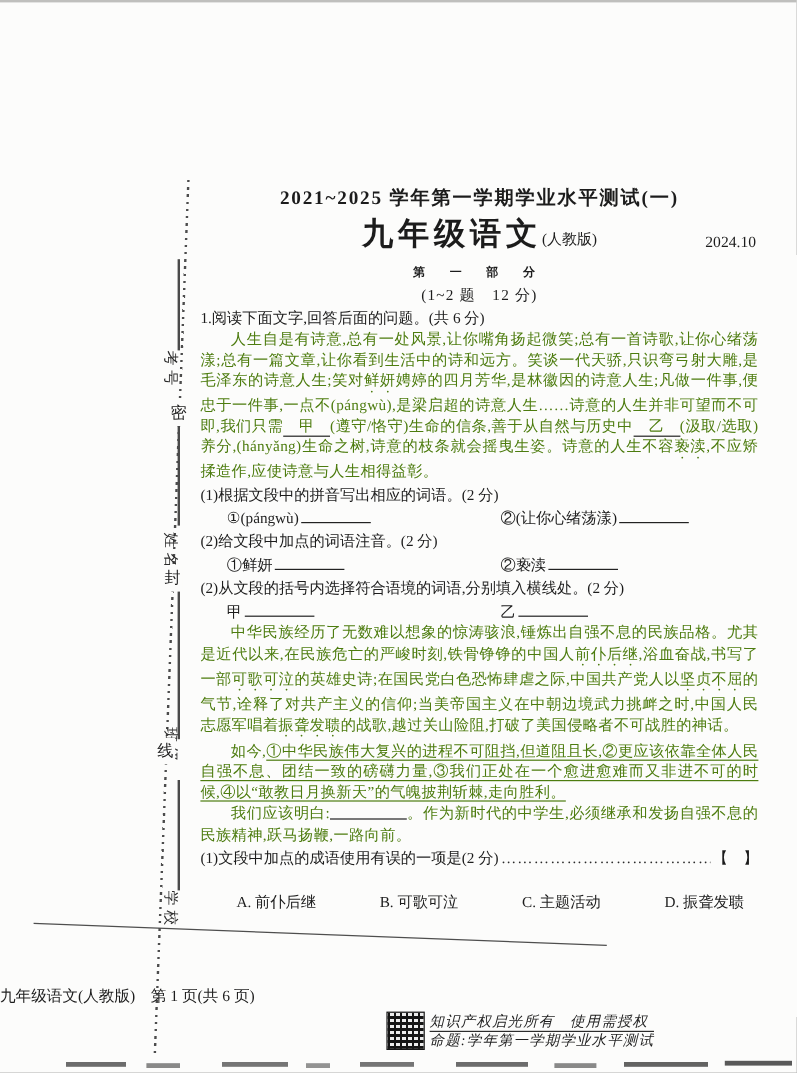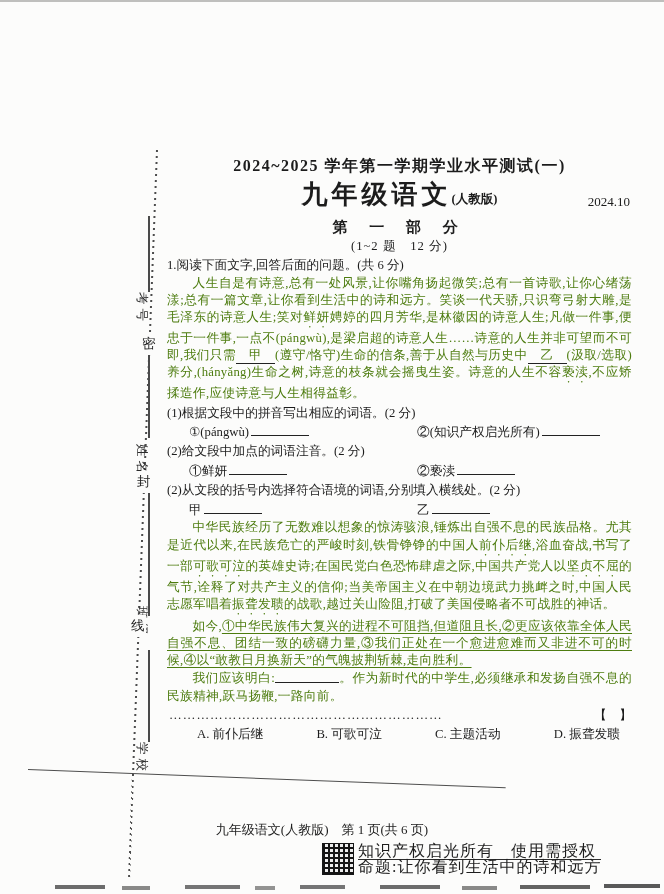--- a/index.html
+++ b/index.html
@@ -17,54 +17,54 @@
            font-size:12.5px;letter-spacing:4px;color:#2b2b2b;}
   .mf1{top:292px}.mf2{top:444px}.mf3{top:606px}.mf4{top:742px}
   .seal-char{position:absolute;font-size:13.5px;color:#222;background:#fcfcfb;padding:2px 1px;}
   .sc1{left:141px;top:333px}.sc2{left:136px;top:471px}.sc3{left:130px;top:615px}
 
   
   .content{position:absolute;left:167px;top:156px;width:465px;font-size:12.7px;line-height:16.8px;}
   .title1{text-align:center;font-size:16px;font-weight:700;letter-spacing:1.5px;line-height:20px;}
   .subject-row{position:relative;text-align:center;height:36px;margin-top:2px;}
   .subject{font-size:26px;font-weight:800;letter-spacing:4px;line-height:34px;}
-  .edition{font-size:12.5px;font-weight:700;}
+  .edition{font-size:12.5px;font-weight:400;}
   .date{position:absolute;right:2px;bottom:3px;font-size:13px;}
   .notice{margin-top:3px;line-height:17.2px;}
   .n-label{font-weight:700;}
   .notice-rest{padding-left:58px;}
-  .sec-head{text-align:center;font-size:15px;font-weight:700;letter-spacing:9px;margin-top:4px;line-height:19px;}
+  .sec-head{text-align:center;font-size:10px;font-weight:700;letter-spacing:9px;margin-top:4px;line-height:19px;}
   .sec-sub{text-align:center;margin-top:1px;letter-spacing:1px;}
   .stem{margin-top:2px;}
   .hang{padding-left:1.05em;text-indent:-1.05em;}
   .passage{margin-top:1px;text-align:justify;text-indent:2em;line-height:17.2px;color:#4d7c0f;letter-spacing:0.3px;}
   .seg-dot{-webkit-text-emphasis:filled dot;-webkit-text-emphasis-position:under right;
            text-emphasis:filled dot;text-emphasis-position:under right;}
   .seg-u{text-decoration:underline;text-underline-offset:3px;}
   .seg-ub{display:inline-block;border-bottom:1px solid #222;padding:0 13px;line-height:1.05;text-indent:0;}
   .seg-blank{display:inline-block;border-bottom:1px solid #222;height:0.95em;vertical-align:baseline;}
   .blank-row{display:flex;padding-left:22px;margin-top:1px;}
   .bgroup{display:inline-block;}
   .bg1{width:228px;}
   .blank{display:inline-block;width:58px;border-bottom:1px solid #222;height:13px;margin-left:2px;}
   .leadrow{display:flex;align-items:baseline;margin-top:2px;}
   .leadrow .qtext{white-space:nowrap;}
   .dots{flex:1;overflow:hidden;white-space:nowrap;letter-spacing:1px;margin:0 2px;color:#2a2a2a;}
   .bracket{white-space:nowrap;}
-  .opts{display:flex;justify-content:space-between;padding-left:30px;padding-right:12px;margin-top:2px;}
+  .opts{display:flex;justify-content:space-between;padding-left:30px;padding-right:12px;margin-top:20px;}
 
   
   .crease{position:absolute;left:28px;top:769px;width:478px;height:1px;background:#4e4e4e;
           transform:rotate(2.2deg);transform-origin:left center;}
-  .footer{position:absolute;left:0;right:20px;top:821px;text-align:center;font-size:13px;color:#1d1d1d;}
+  .footer{position:absolute;left:0;right:20px;top:821px;font-size:13px;color:#1d1d1d;}
   .pub{position:absolute;left:322px;top:843px;display:flex;gap:4px;align-items:center;}
   .qr{width:30px;height:30px;border:1px solid #161616;
       background-image:repeating-linear-gradient(0deg,#141414 0 2px,transparent 2px 5px),
                        repeating-linear-gradient(90deg,#141414 0 2px,#ececec 2px 5px);}
-  .pub-text{font-size:16px;line-height:14px;letter-spacing:1px;color:#1e1e1e;}
+  .pub-text{font-size:12px;line-height:14px;letter-spacing:1px;color:#1e1e1e;font-style:italic;}
   .pub-l1{border-bottom:1px solid #2c2c2c;padding-bottom:1px;}
   .ba{position:absolute;height:4px;background:#3c3c3c;}
   .b1{left:55px;top:885px;width:50px;opacity:.75}.b2{left:122px;top:886px;width:28px;opacity:.6}
   .b3{left:185px;top:885px;width:55px;opacity:.7}.b4{left:255px;top:886px;width:20px;opacity:.55}
   .b5{left:300px;top:885px;width:45px;opacity:.7}.b6{left:380px;top:885px;width:60px;opacity:.75}
   .b7{left:462px;top:886px;width:35px;opacity:.6}.b8{left:520px;top:885px;width:70px;opacity:.8}
   .b9{left:604px;top:884px;width:56px;opacity:.85}
 </style>
 </head>
 <body>
@@ -79,78 +79,79 @@
   <div class="fill-line fl4"></div>
   <div class="m-label mf1">考号</div>
   <div class="m-label mf2">姓名</div>
   <div class="m-label mf3">班级</div>
   <div class="m-label mf4">学校</div>
   <div class="seal-char sc1">密</div>
   <div class="seal-char sc2">封</div>
   <div class="seal-char sc3">线</div>
 
   <div class="content">
-    <div class="title1">2024~2025 学年第一学期学业水平测试(一)</div>
+    <div class="title1">2021~2025 学年第一学期学业水平测试(一)</div>
 
     <div class="subject-row">
       <span class="subject">九年级语文</span><span class="edition">(人教版)</span>
       <span class="date">2024.10</span>
     </div>
 
 
     <div class="sec-head">第 一 部 分</div>
     <div class="sec-sub">(1~2 题　12 分)</div>
 
     <div class="stem hang">1.阅读下面文字,回答后面的问题。(共 6 分)</div>
     <div class="passage"><span class="seg-p">人生自是有诗意,总有一处风景,让你嘴角扬起微笑;总有一首诗歌,让你心绪荡漾;总有一篇文章,让你看到生活中的诗和远方。笑谈一代天骄,只识弯弓射大雕,是毛泽东的诗意人生;笑对</span><span class="seg-dot">鲜妍</span><span class="seg-p">娉婷的四月芳华,是林徽因的诗意人生;凡做一件事,便忠于一件事,一点不(pángwù),是梁启超的诗意人生……诗意的人生并非可望而不可即,我们只需</span><span class="seg-ub">甲</span><span class="seg-p">(遵守/恪守)生命的信条,善于从自然与历史中</span><span class="seg-ub">乙</span><span class="seg-p">(汲取/选取)养分,(hányǎng)生命之树,诗意的枝条就会摇曳生姿。诗意的人生不容</span><span class="seg-dot">亵渎</span><span class="seg-p">,不应矫揉造作,应使诗意与人生相得益彰。</span></div>
 
     <div class="stem">(1)根据文段中的拼音写出相应的词语。(2 分)</div>
     <div class="blank-row">
       <span class="bgroup bg1"><span>①(pángwù)</span><span class="blank"></span></span>
-      <span class="bgroup"><span>②(知识产权启光所有)</span><span class="blank"></span></span>
+      <span class="bgroup"><span>②(让你心绪荡漾)</span><span class="blank"></span></span>
     </div>
 
     <div class="stem">(2)给文段中加点的词语注音。(2 分)</div>
     <div class="blank-row">
       <span class="bgroup bg1"><span>①鲜妍</span><span class="blank"></span></span>
       <span class="bgroup"><span>②亵渎</span><span class="blank"></span></span>
     </div>
 
     <div class="stem">(2)从文段的括号内选择符合语境的词语,分别填入横线处。(2 分)</div>
     <div class="blank-row">
       <span class="bgroup bg1"><span>甲</span><span class="blank"></span></span>
       <span class="bgroup"><span>乙</span><span class="blank"></span></span>
     </div>
 
     <div class="passage"><span class="seg-p">中华民族经历了无数难以想象的惊涛骇浪,锤炼出自强不息的民族品格。尤其是近代以来,在民族危亡的严峻时刻,铁骨铮铮的中国人</span><span class="seg-dot">前仆后继</span><span class="seg-p">,浴血奋战,书写了一部</span><span class="seg-dot">可歌可泣</span><span class="seg-p">的英雄史诗;在国民党白色恐怖肆虐之际,中国共产党人以</span><span class="seg-dot">坚贞不屈</span><span class="seg-p">的气节,诠释了对共产主义的信仰;当美帝国主义在中朝边境武力挑衅之时,中国人民志愿军唱着</span><span class="seg-dot">振聋发聩</span><span class="seg-p">的战歌,越过关山险阻,打破了美国侵略者不可战胜的神话。</span></div>
     <div class="passage"><span class="seg-p">如今,</span><span class="seg-u">①中华民族伟大复兴的进程不可阻挡,但道阻且长,②更应该依靠全体人民自强不息、团结一致的磅礴力量,③我们正处在一个愈进愈难而又非进不可的时候,④以“敢教日月换新天”的气魄披荆斩棘,走向胜利。</span></div>
     <div class="passage"><span class="seg-p">我们应该明白:</span><span class="seg-blank" style="width: 64px;">&nbsp;</span><span class="seg-p">。作为新时代的中学生,必须继承和发扬自强不息的民族精神,跃马扬鞭,一路向前。</span></div>
 
     <div class="leadrow">
+      <span class="qtext">(1)文段中加点的成语使用有误的一项是(2 分)</span>
       <span class="dots">……………………………………………………</span>
       <span class="bracket">【　】</span>
     </div>
 
     <div class="opts">
       <span>A. 前仆后继</span>
       <span>B. 可歌可泣</span>
       <span>C. 主题活动</span>
       <span>D. 振聋发聩</span>
     </div>
   </div>
 
   <div class="crease"></div>
 
   <div class="footer">九年级语文(人教版)　第 1 页(共 6 页)</div>
 
   <div class="pub">
     <div class="qr"></div>
     <div class="pub-text">
       <div class="pub-l1">知识产权启光所有　使用需授权</div>
-      <div class="pub-l2">命题:让你看到生活中的诗和远方</div>
+      <div class="pub-l2">命题:学年第一学期学业水平测试</div>
     </div>
   </div>
 
   <div class="ba b1"></div>
   <div class="ba b2"></div>
   <div class="ba b3"></div>
   <div class="ba b4"></div>
   <div class="ba b5"></div>
   <div class="ba b6"></div>
   <div class="ba b7"></div>

